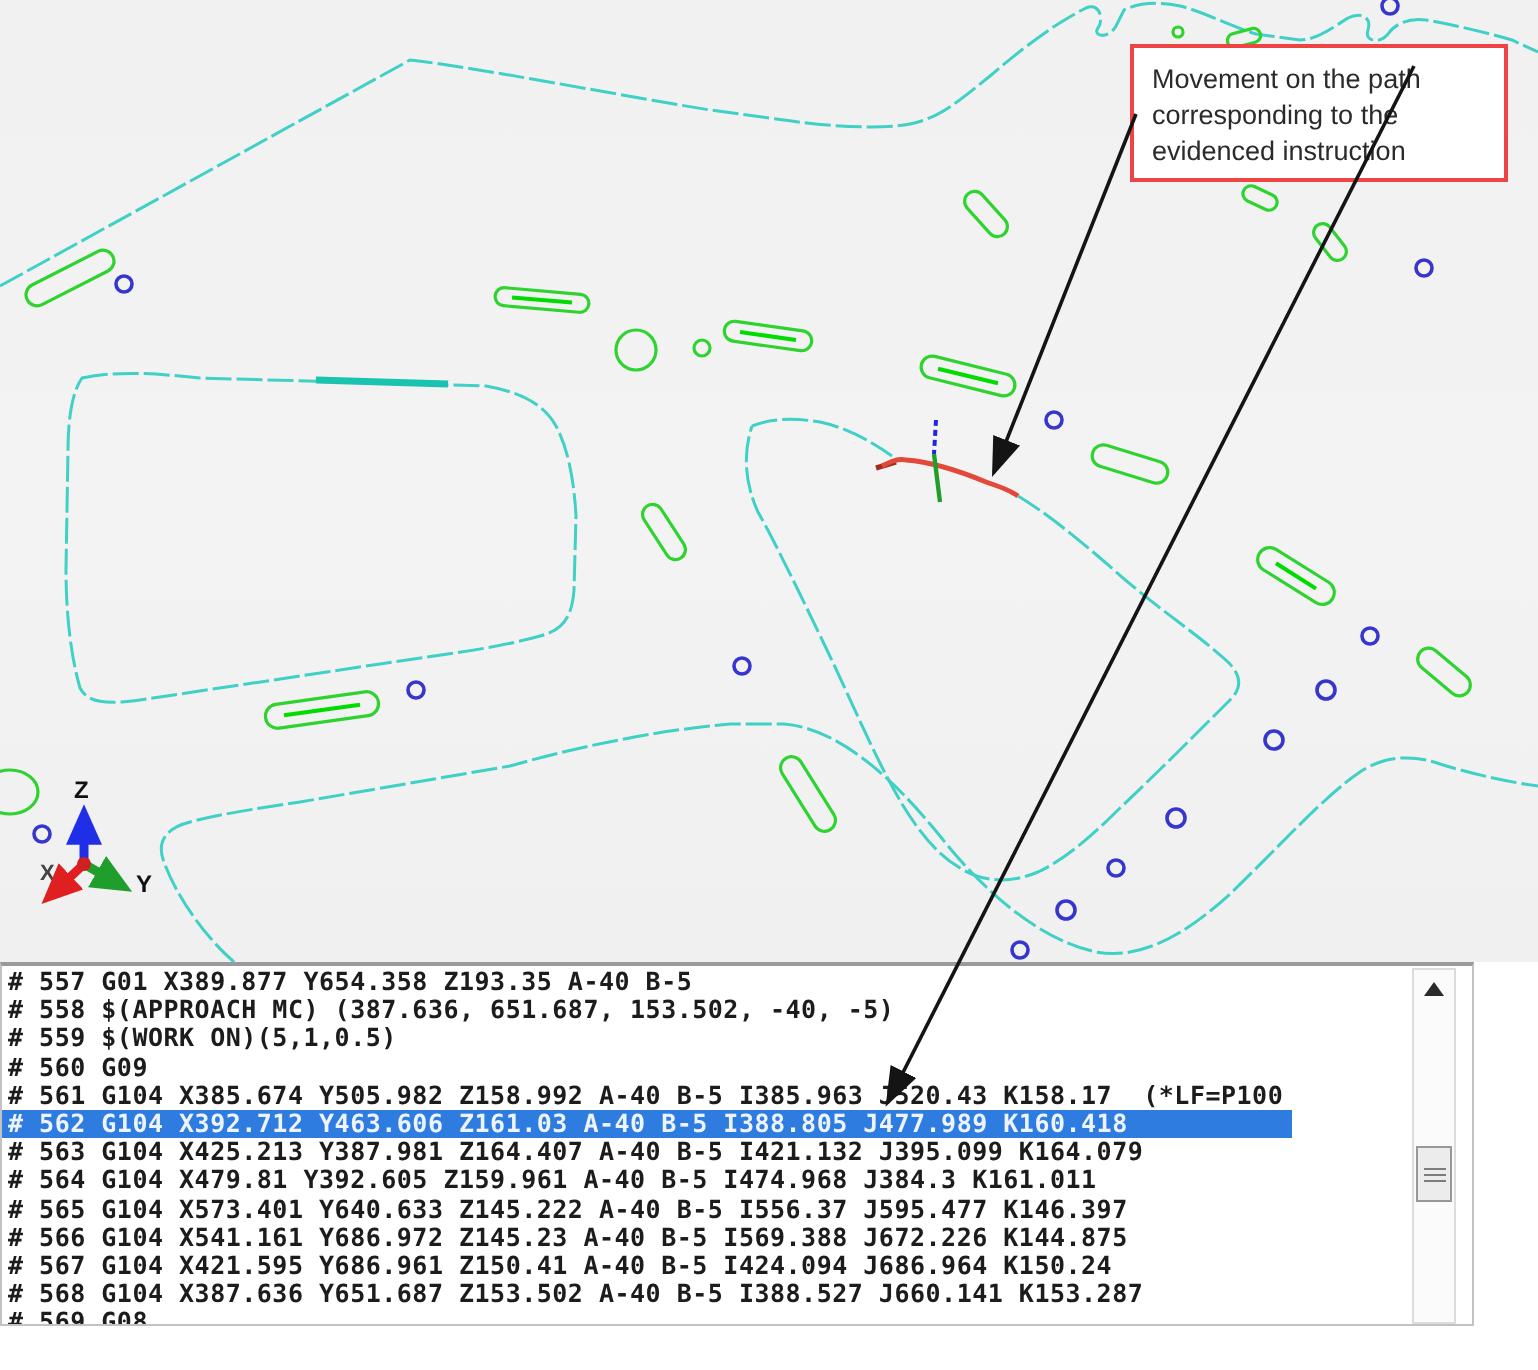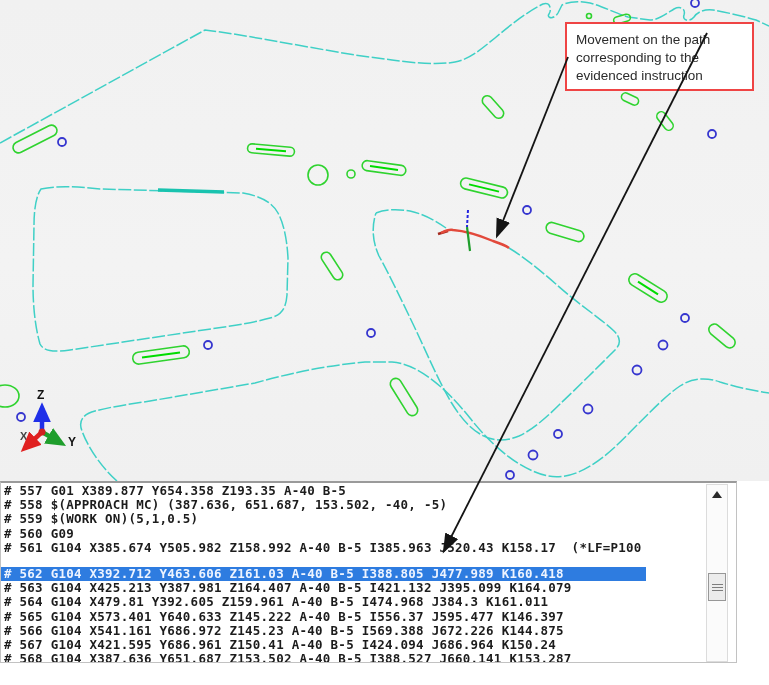--- a/index.html
+++ b/index.html
@@ -31,21 +31,21 @@
     border-right:1px solid #c2c2c2;border-bottom:1px solid #c2c2c2;
     overflow:hidden;z-index:5;
   }
   .gcode-lines{
     position:absolute;left:0;top:1px;width:645px;height:180px;overflow:hidden;
     font-family:"DejaVu Sans Mono", monospace;
     font-weight:bold;font-size:12.5px;line-height:14.2px;
     color:#1c1c1c;white-space:pre;letter-spacing:0.25px;
   }
   .code-line{padding-left:3px;height:14.2px;}
-  .code-line.hl{background:#2e7ce0;color:#eef4ff;margin-top:12px;}
+  .code-line.hl{background:#2e7ce0;color:#eef4ff;}
   
   .vscroll{
     position:absolute;right:8px;top:1px;width:22px;height:178px;
     background:#fbfbfb;border:1px solid #dcdcdc;box-sizing:border-box;
   }
   .scroll-up{
     position:absolute;left:0;top:2px;width:20px;height:14px;
     display:flex;align-items:center;justify-content:center;background:transparent;
   }
   .scroll-up .tri{

